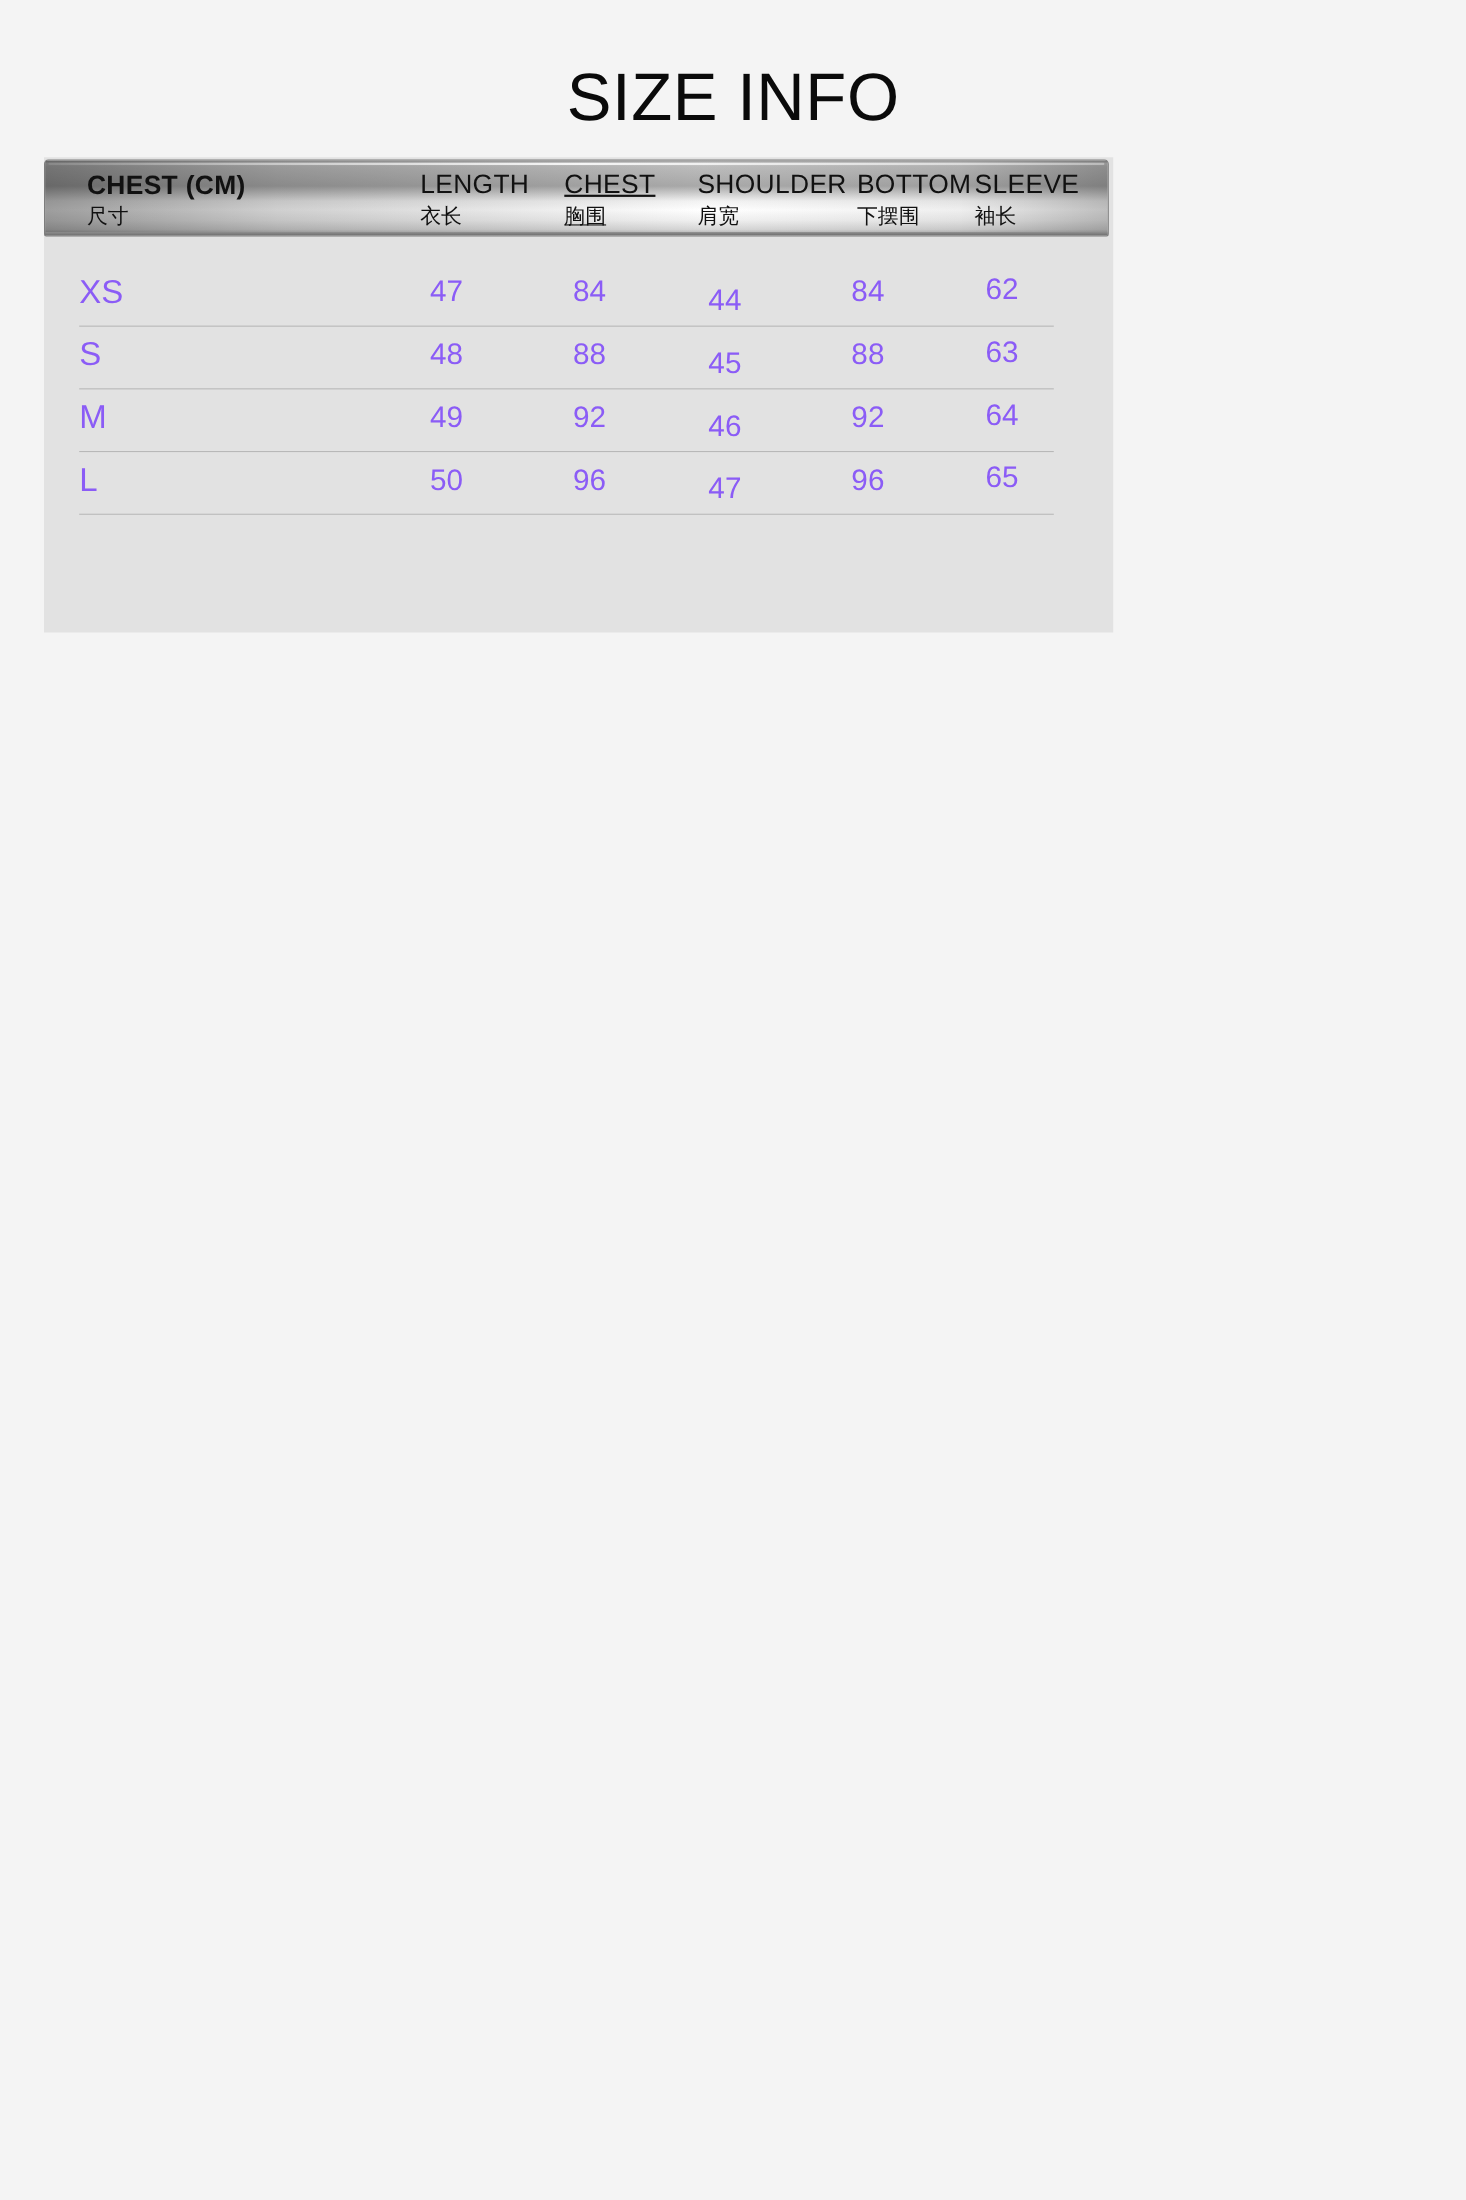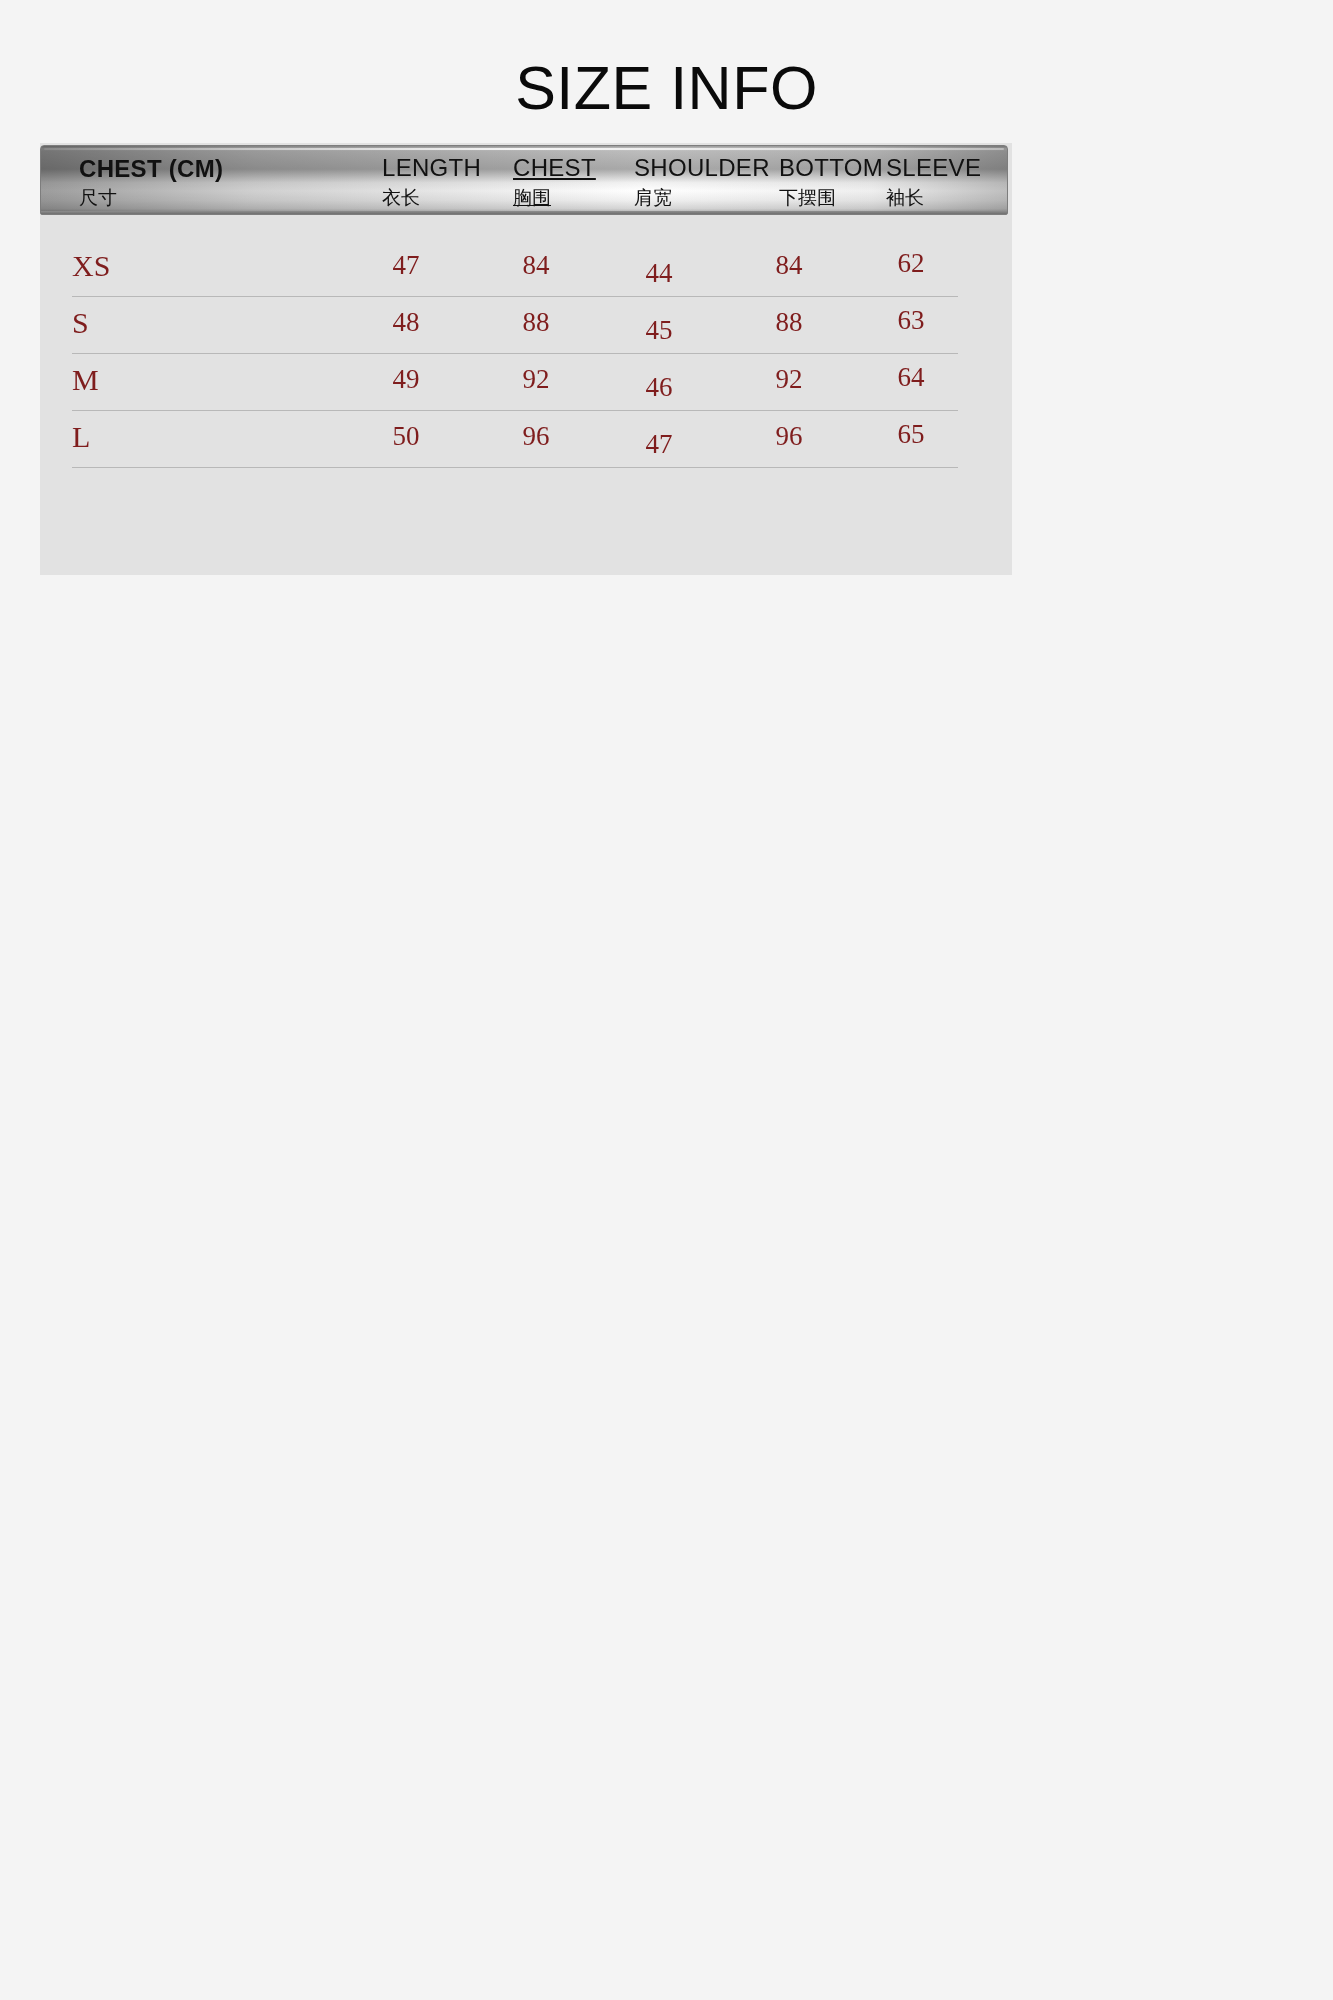--- a/index.html
+++ b/index.html
@@ -144,22 +144,22 @@
     top: 240px;
     width: 886px;
   }
   .row {
     position: relative;
     height: 56px;
     border-bottom: 1px solid #b8b8b8;
   }
   .cell {
     position: absolute;
-    color: #7f1d1d;
-    font-family: Liberation Serif, serif;
+    color: #8b5cf6;
+    font-family: Liberation Sans, sans-serif;
     font-weight: 400;
     white-space: nowrap;
   }
   .cell.size-label {
     left: 0;
     top: 9px;
     font-size: 30px;
     text-align: left;
   }
   .cell.v {

